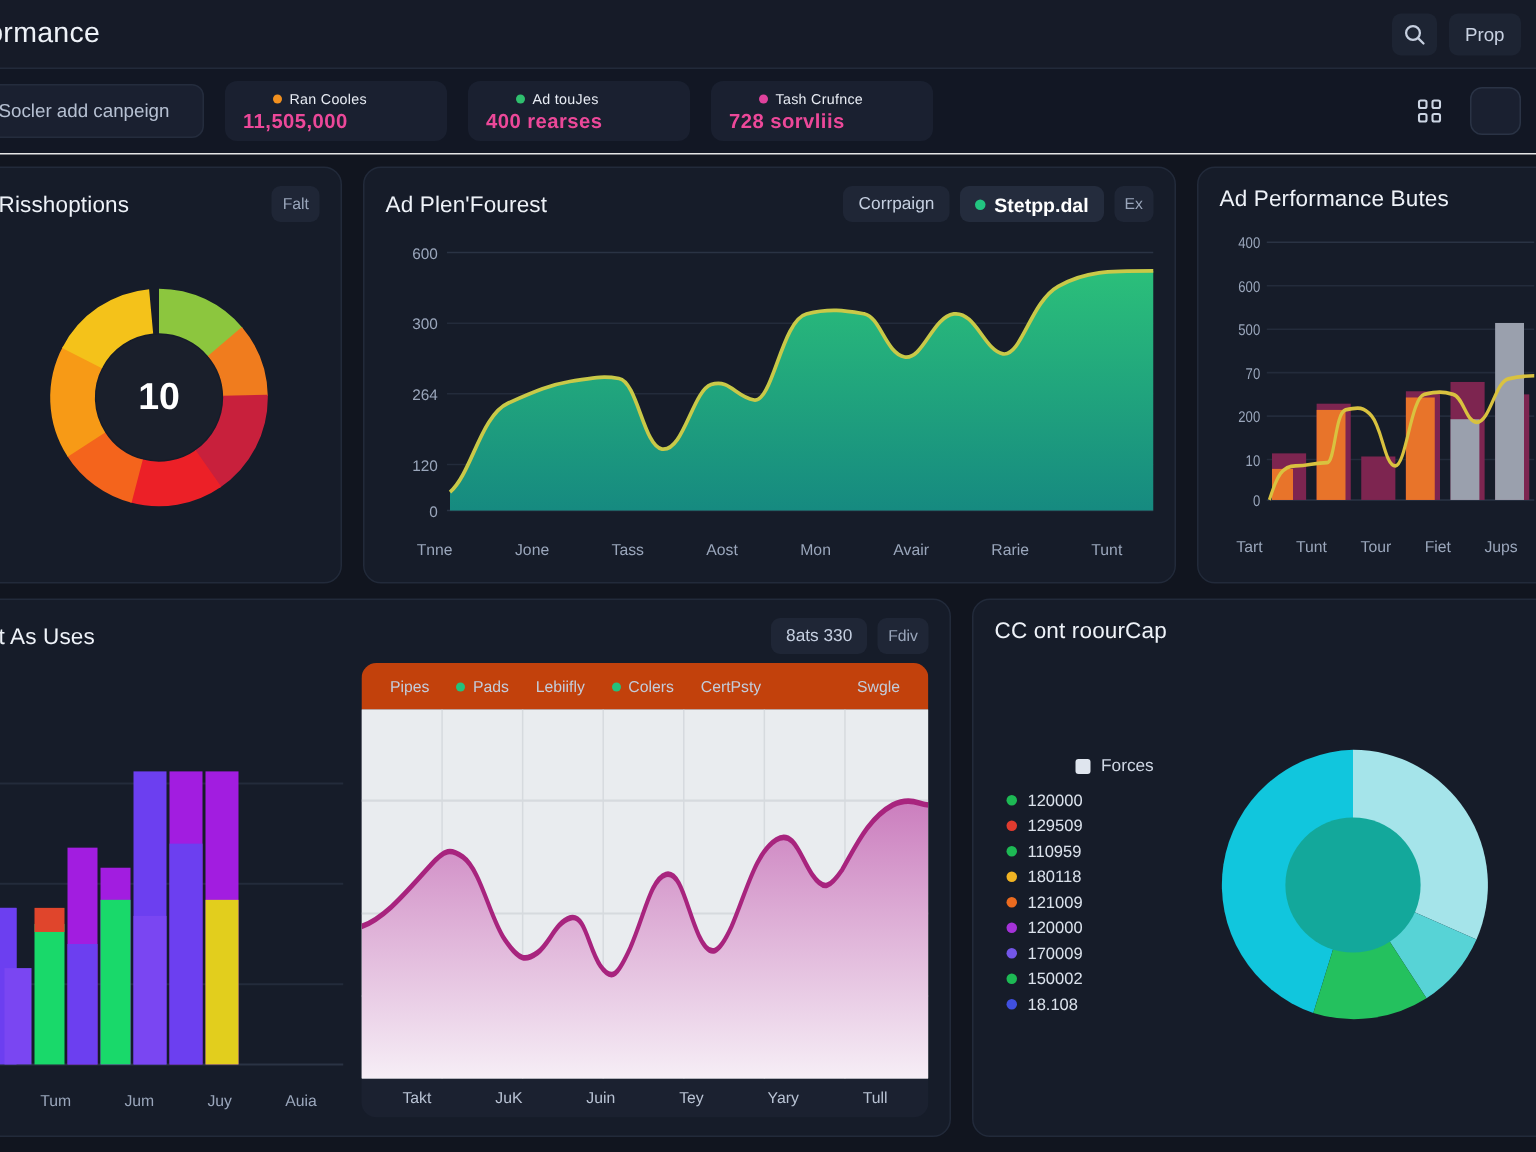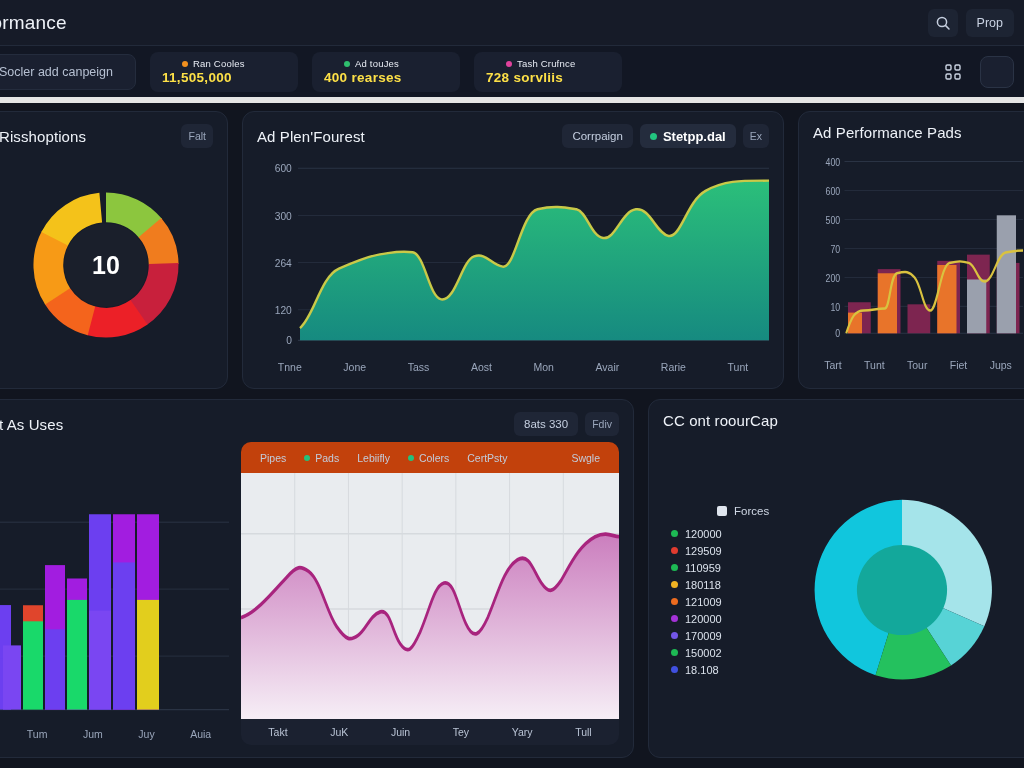--- a/index.html
+++ b/index.html
@@ -37,38 +37,38 @@
     font-size: 12.5px; color: #c9d2e2; white-space: nowrap;
     overflow: hidden;
   }
 
   
   .kpibar {
     height: 57px; flex: 0 0 57px;
     background: #121724;
     display: flex; align-items: center; gap: 14px;
     padding: 0 10px 0 0;
-    border-bottom: 6px solid #e5e5e5;
+    border-bottom: 1px solid #e5e5e5;
   }
   .kpi-search {
     width: 148px; height: 36px; flex: 0 0 148px;
     margin-left: -12px;
     background: #1a2030; border: 1px solid #242c3d; border-radius: 8px;
     display: flex; align-items: center; padding: 0 10px;
     font-size: 12.5px; color: #b6c0d2; white-space: nowrap; overflow: hidden;
   }
   .kpi-card {
     height: 40px; flex: 0 0 auto; min-width: 148px;
     background: #1a2030; border-radius: 8px;
     padding: 4px 12px;
     display: flex; flex-direction: column; justify-content: center; gap: 1px;
   }
   .kpi-label { font-size: 9.5px; display: flex; align-items: center; gap: 5px; letter-spacing: .2px; padding-left: 20px; }
   .kpi-dot { width: 6px; height: 6px; border-radius: 50%; flex: 0 0 6px; }
-  .kpi-value { font-size: 13.5px; font-weight: 700; color: #fde047; letter-spacing: .3px; }
+  .kpi-value { font-size: 13.5px; font-weight: 700; color: #ec4899; letter-spacing: .3px; }
   .kpi-spacer { flex: 1 1 auto; }
   .kpi-grid-icon { width: 26px; height: 26px; display: flex; align-items: center; justify-content: center; }
   .kpi-end-btn {
     width: 34px; height: 32px; border-radius: 8px;
     background: #1a2030; border: 1px solid #2a3345;
   }
 
   
   .board { flex: 1 1 auto; display: flex; flex-direction: column; gap: 10px; padding: 8px 0 10px 0; }
   .row { display: flex; gap: 14px; }
@@ -286,21 +286,21 @@
           <span>Aost</span>
           <span>Mon</span>
           <span>Avair</span>
           <span>Rarie</span>
           <span>Tunt</span>
         </div>
       </div>
 
       <div class="panel p-combo bleed-right">
         <div class="panel-head">
-          <div class="panel-title">Ad Performance Pads</div>
+          <div class="panel-title">Ad Performance Butes</div>
         </div>
         <div class="plot">
           <svg viewBox="0 0 240 200" preserveAspectRatio="none">
             <line x1="36" y1="14" x2="240" y2="14" stroke="#2a3344"></line>
             <line x1="36" y1="42" x2="240" y2="42" stroke="#232b3b"></line>
             <line x1="36" y1="70" x2="240" y2="70" stroke="#232b3b"></line>
             <line x1="36" y1="98" x2="240" y2="98" stroke="#232b3b"></line>
             <line x1="36" y1="126" x2="240" y2="126" stroke="#232b3b"></line>
             <line x1="36" y1="154" x2="240" y2="154" stroke="#232b3b"></line>
             <line x1="36" y1="180" x2="240" y2="180" stroke="#2a3344"></line>

